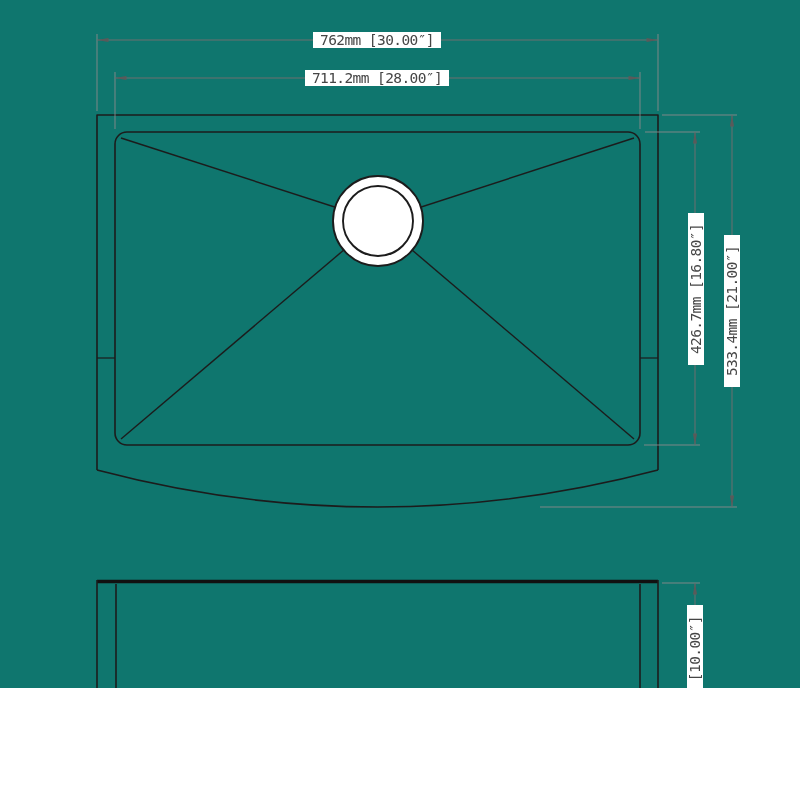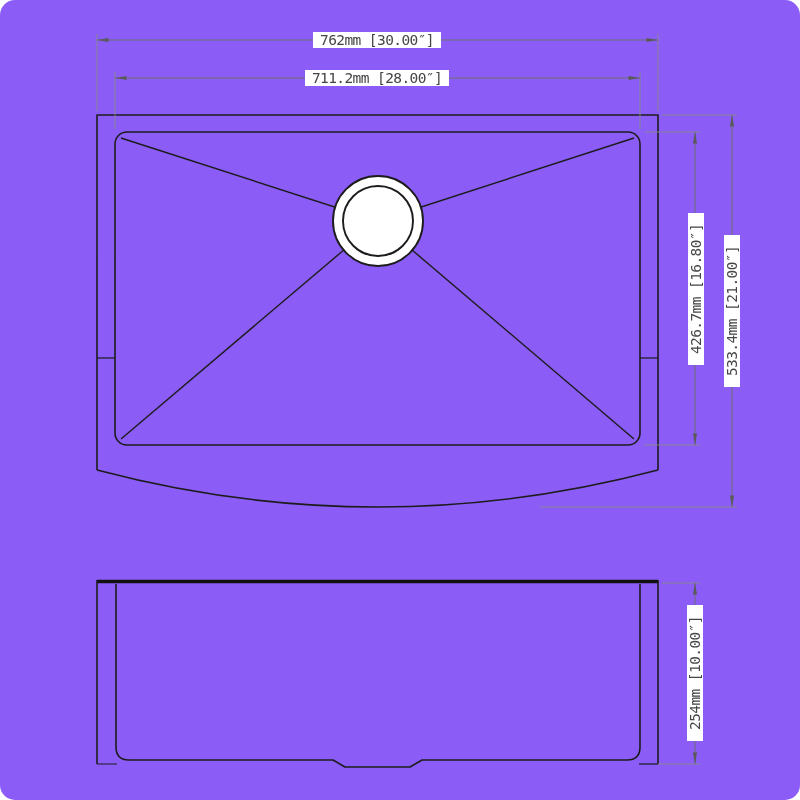--- a/index.html
+++ b/index.html
@@ -1,16 +1,16 @@
 <!DOCTYPE html>
 <html><head>
 <meta charset="utf-8">
 <style>
   html,body{margin:0;padding:0;background:#ffffff;}
-  #canvas{position:relative;width:800px;height:800px;background:#8b5cf6;overflow:hidden;border-radius:15px;}
+  #canvas{position:relative;width:800px;height:688px;background:#0f766e;overflow:hidden;}
   svg{display:block;}
   .obj{stroke:#1c1c1c;fill:none;stroke-width:1.6;stroke-linejoin:round;stroke-linecap:butt;}
   .obj-med{stroke:#1c1c1c;fill:none;stroke-width:1.4;stroke-linejoin:round;}
   .obj-thin{stroke:#1c1c1c;fill:none;stroke-width:1.2;}
   .obj-thick{stroke:#111111;fill:none;stroke-width:3.4;}
   .dim{stroke:#6e6e6e;fill:none;stroke-width:1;}
   .ext{stroke:#8a8a8a;fill:none;stroke-width:0.9;}
   .mask{fill:#ffffff;stroke:none;}
   .dimtext{font-family:"DejaVu Sans Mono", monospace;font-size:14.5px;fill:#454545;letter-spacing:-0.6px;}
 </style>

